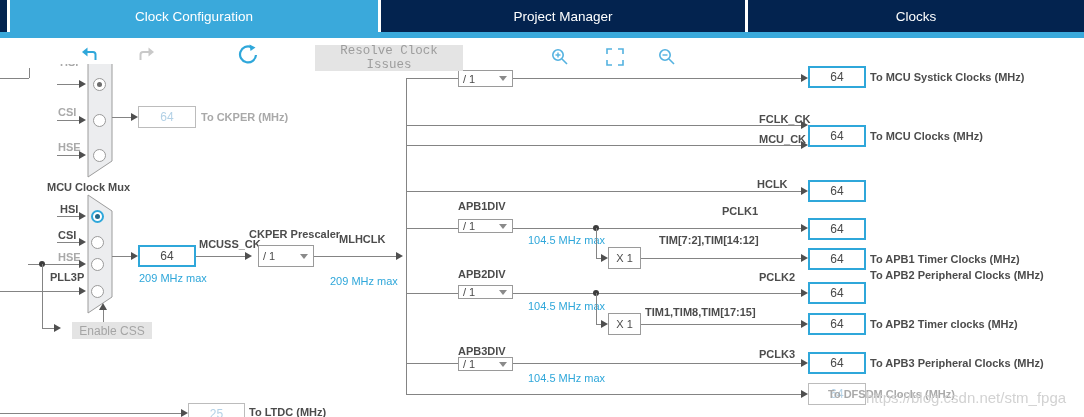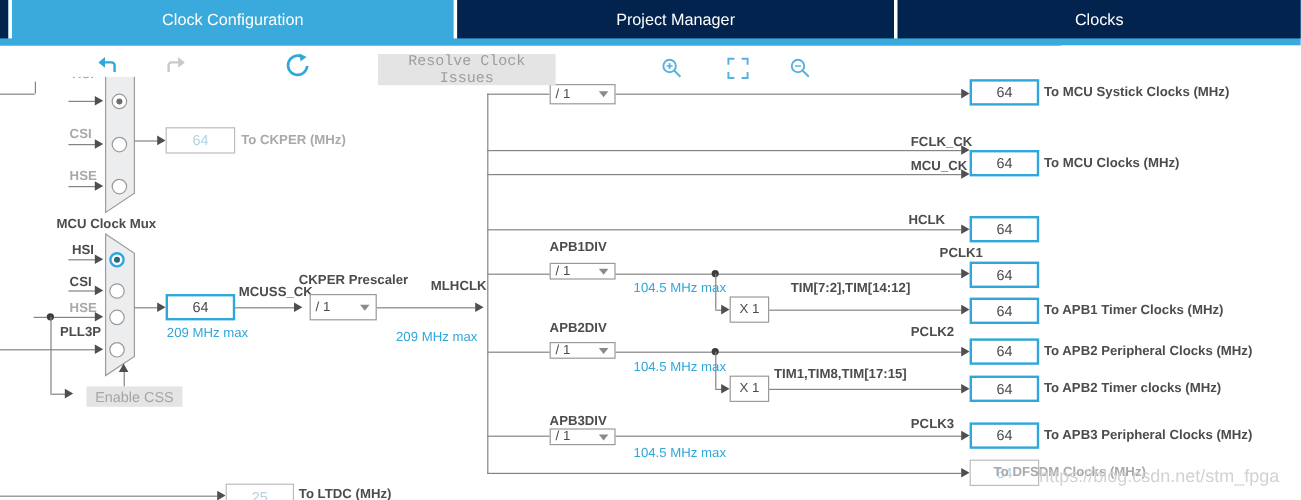--- a/index.html
+++ b/index.html
@@ -1,18 +1,18 @@
 <!DOCTYPE html>
 <html><head>
 <meta charset="utf-8">
 <style>
   * { margin:0; padding:0; box-sizing:border-box; }
   html,body { width:1084px; height:417px; background:#fff; overflow:hidden;
               font-family:"Liberation Sans", sans-serif; }
-  #app { position:relative; width:884px; height:417px; background:#000000; }
+  #app { position:relative; width:884px; height:417px; background:#15803d; }
 
   
   #tabbar { position:absolute; left:0; top:0; width:1084px; height:38px; background:#3aa9db; display:flex; }
   .tab { height:32px; color:#fff; font-size:13.5px; display:flex; align-items:center; justify-content:center; cursor:pointer; }
   .tab.inactive { background:#03234f; }
   .tab.active { background:#3aa9db; }
   .tab-gap { width:3px; height:32px; background:#fff; }
   .tab-sliver { width:7px; height:32px; background:#03234f; }
 
   
@@ -174,21 +174,21 @@
     <div class="blue" style="left:139px;top:234px;">209 MHz max</div>
     <div class="lab" style="left:199px;top:200px;">MCUSS_CK</div>
     <div class="w" style="left:196px;top:218px;width:49px;"></div>
     <div class="ar" style="left:245px;top:214px;"></div>
 
     <div class="lab" style="left:249px;top:190px;">CKPER Prescaler</div>
     <div class="dd" style="left:258px;top:207px;width:56px;height:22px;">
       <span>/ 1</span>
       <span class="chev"></span>
     </div>
-    <div class="lab" style="left:339px;top:195px;margin-left:20px;">MLHCLK</div>
+    <div class="lab" style="left:339px;top:195px;">MLHCLK</div>
     <div class="blue" style="left:330px;top:237px;">209 MHz max</div>
     <div class="w" style="left:314px;top:218px;width:82px;"></div>
     <div class="ar" style="left:396px;top:214px;"></div>
 
     <div class="wv" style="left:406px;top:40px;height:317px;"></div>
 
     <div class="w" style="left:406px;top:40px;width:52px;"></div>
     <div class="dd" style="left:458px;top:32px;height:17px;">
       <span>/ 1</span>
       <span class="chev"></span>
@@ -214,21 +214,21 @@
 
     <div class="lab" style="left:458px;top:162px;">APB1DIV</div>
     <div class="dd" style="left:458px;top:181px;height:14px;">
       <span>/ 1</span>
       <span class="chev"></span>
     </div>
     <div class="w" style="left:406px;top:190px;width:52px;"></div>
     <div class="w" style="left:513px;top:190px;width:288px;"></div>
     <div class="ar" style="left:801px;top:186px;"></div>
     <div class="blue" style="left:528px;top:196px;">104.5 MHz max</div>
-    <div class="lab" style="left:783px;top:167px;text-align:right;">PCLK1</div>
+    <div class="lab" style="left:722px;top:167px;text-align:right;">PCLK1</div>
     <div class="jdot" style="left:593px;top:187px;"></div>
     <div class="vbox" style="left:808px;top:180px;">64</div>
 
     <div class="wv" style="left:596px;top:190px;height:30px;"></div>
     <div class="w" style="left:596px;top:220px;width:6px;"></div>
     <div class="ar" style="left:601px;top:216px;"></div>
     <div class="x1" style="left:608px;top:209px;">X 1</div>
     <div class="lab" style="left:659px;top:196px;">TIM[7:2],TIM[14:12]</div>
     <div class="w" style="left:641px;top:220px;width:160px;"></div>
     <div class="ar" style="left:801px;top:216px;"></div>
@@ -240,21 +240,21 @@
       <span>/ 1</span>
       <span class="chev"></span>
     </div>
     <div class="w" style="left:406px;top:255px;width:52px;"></div>
     <div class="w" style="left:513px;top:255px;width:288px;"></div>
     <div class="ar" style="left:801px;top:251px;"></div>
     <div class="blue" style="left:528px;top:262px;">104.5 MHz max</div>
     <div class="lab" style="left:759px;top:233px;">PCLK2</div>
     <div class="jdot" style="left:593px;top:252px;"></div>
     <div class="vbox" style="left:808px;top:244px;">64</div>
-    <div class="lab" style="left:870px;top:249px;">To APB2 Peripheral Clocks (MHz)</div>
+    <div class="lab" style="left:870px;top:231px;">To APB2 Peripheral Clocks (MHz)</div>
 
     <div class="wv" style="left:596px;top:255px;height:31px;"></div>
     <div class="w" style="left:596px;top:286px;width:6px;"></div>
     <div class="ar" style="left:601px;top:282px;"></div>
     <div class="x1" style="left:608px;top:275px;">X 1</div>
     <div class="lab" style="left:645px;top:268px;">TIM1,TIM8,TIM[17:15]</div>
     <div class="w" style="left:641px;top:286px;width:160px;"></div>
     <div class="ar" style="left:801px;top:282px;"></div>
     <div class="vbox" style="left:808px;top:275px;">64</div>
     <div class="lab" style="left:870px;top:280px;">To APB2 Timer clocks (MHz)</div>

